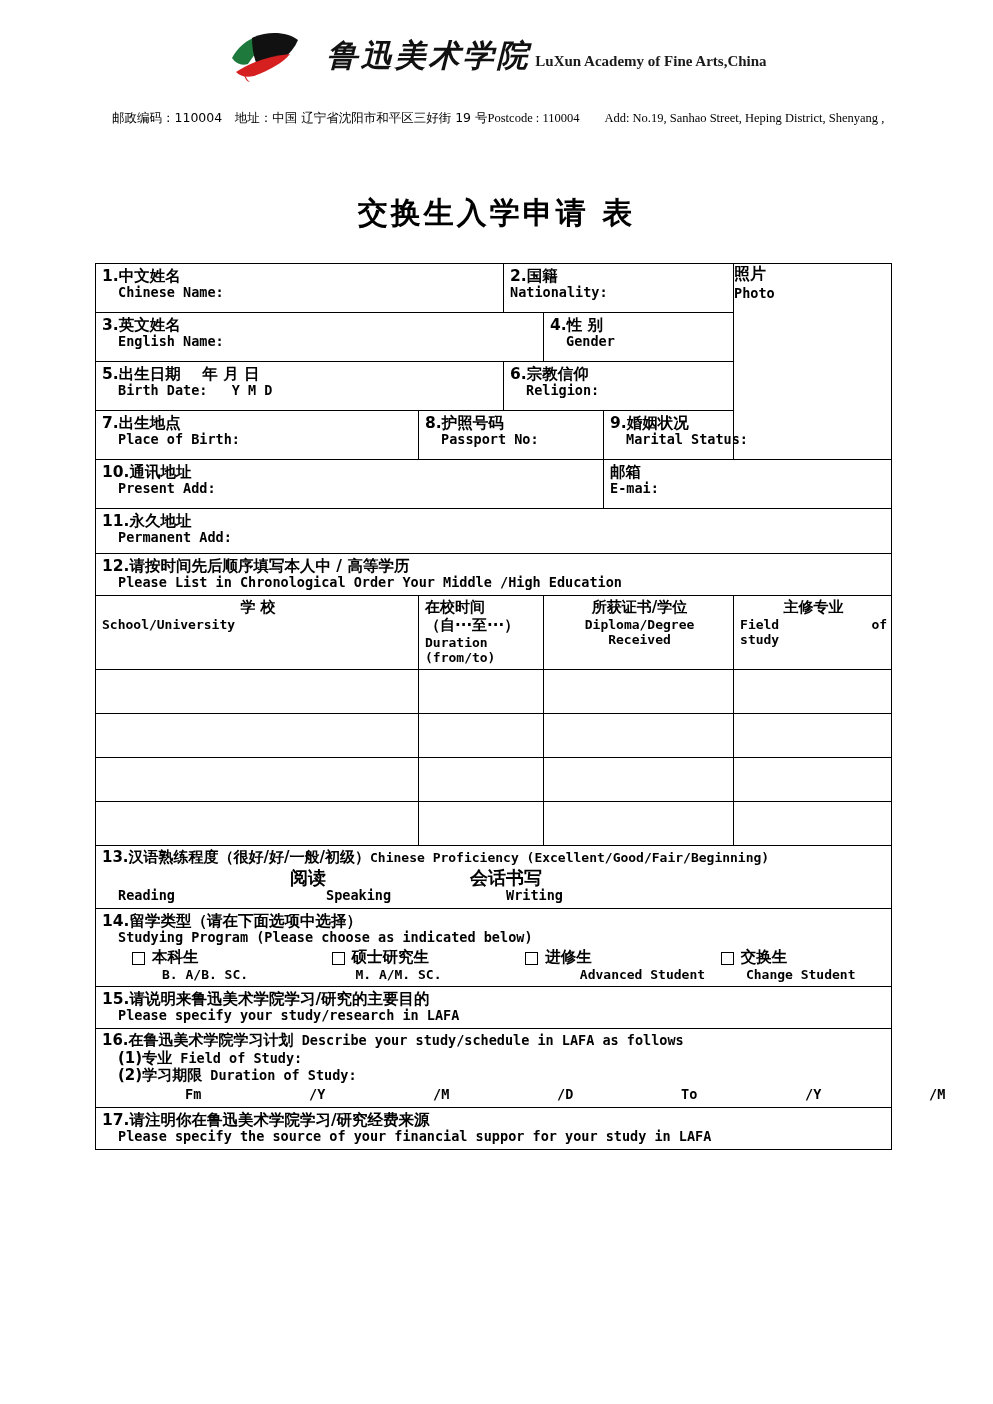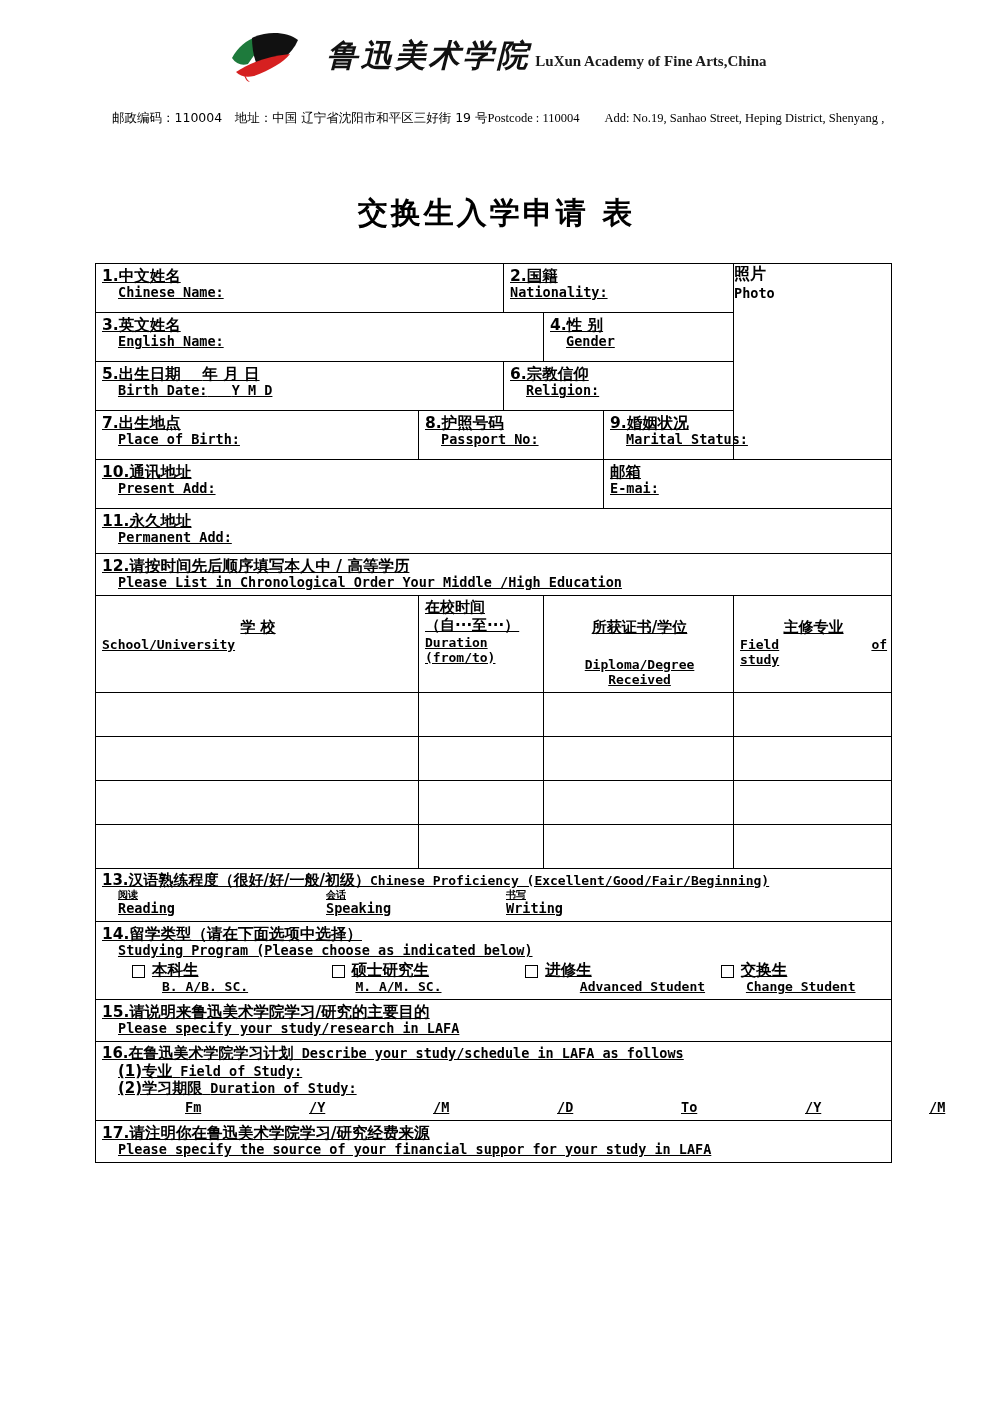--- a/index.html
+++ b/index.html
@@ -120,33 +120,33 @@
   }
   .form-table td {
     border: 1px solid #000;
     padding: 0;
     vertical-align: top;
   }
 
   .cell {
     padding: 3px 4px 4px 6px;
     line-height: 1.18;
-    text-decoration: underline;
   }
   .cn {
     font-family: "DejaVu Sans", sans-serif;
     font-size: 15.5px;
     font-weight: 700;
     white-space: nowrap;
   }
   .cn-sm {
     font-family: "DejaVu Sans", sans-serif;
-    font-size: 10px;
-    font-weight: 700;
-    white-space: nowrap;
+    font-size: 18px;
+    font-weight: 700;
+    white-space: nowrap;
+    text-align: right;
   }
   .en {
     font-family: "DejaVu Sans Mono", monospace;
     font-size: 13.5px;
     font-weight: 700;
     white-space: nowrap;
   }
   .indent { padding-left: 16px; }
   .h-48 { height: 48px; }
   .h-44 { height: 44px; }
@@ -159,21 +159,21 @@
   .edu-head-cn {
     font-family: "DejaVu Sans", sans-serif;
     font-size: 15px;
     font-weight: 700;
   }
   .edu-head-en {
     font-family: "DejaVu Sans Mono", monospace;
     font-size: 13px;
     font-weight: 700;
   }
-  .center { text-align: center; margin-top: 20px; }
+  .center { text-align: center; }
   .justify-row {
     display: flex;
     justify-content: space-between;
     width: 100%;
   }
 
   
   .prof-grid {
     display: flex;
     width: 100%;

